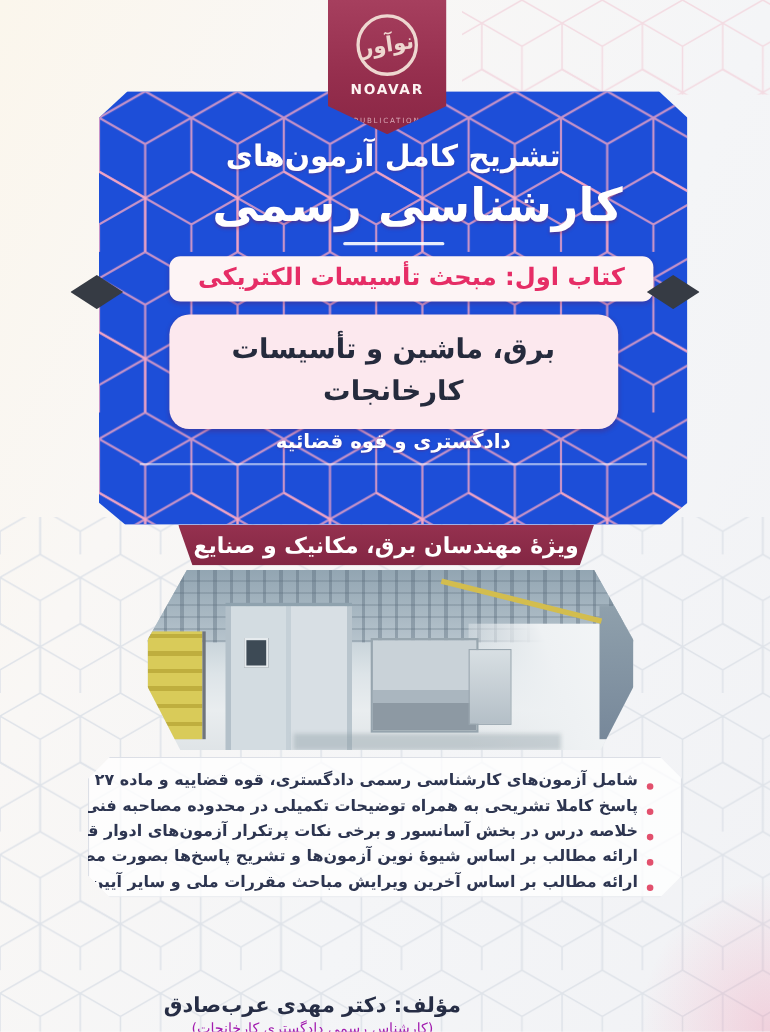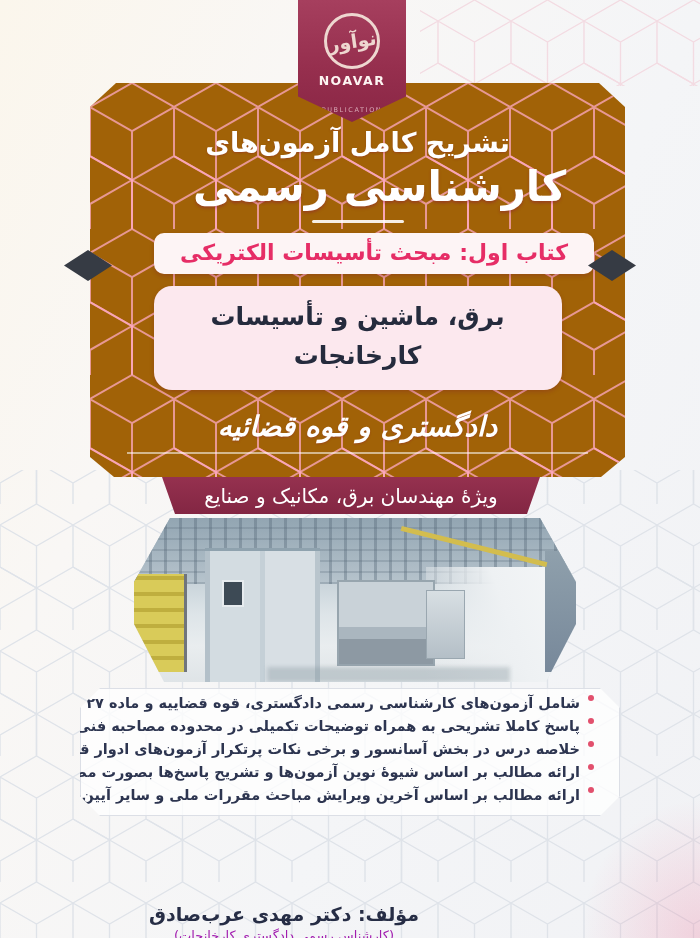--- a/index.html
+++ b/index.html
@@ -27,62 +27,62 @@
     border: 3px solid #eed7d0; border-radius: 50%;
     display: flex; align-items: center; justify-content: center;
   }
   .logo-fa { color: #eed7d0; font-size: 19px; font-weight: bold; direction: rtl; transform: rotate(-8deg); }
   .pub-name { color: #fdf4f2; font-size: 12.5px; font-weight: bold; letter-spacing: 1.5px; }
   .pub-sub  { color: #d9a9b6; font-size: 6.5px; letter-spacing: 1.6px; margin-top: 18px; }
 
   
   .pink-panel {
     left: 90px; top: 83px; width: 535px; height: 394px;
-    background: #a16207;
+    background: #1d4ed8;
     clip-path: polygon(26px 0, calc(100% - 26px) 0, 100% 24px, 100% calc(100% - 20px),
                        calc(100% - 24px) 100%, 24px 100%, 0 calc(100% - 20px), 0 24px);
     z-index: 3;
   }
   .pink-panel svg { position: absolute; left: 0; top: 0; }
   .panel-content { position: relative; z-index: 2; text-align: center; direction: rtl; padding-top: 44px; }
   .title1 { color: #fff; font-size: 27px; font-weight: bold; text-shadow: 0 1px 2px rgba(140,20,60,.35); }
   .title2 { color: #fff; font-size: 42px; font-weight: bold; margin-top: 4px; text-shadow: 0 2px 3px rgba(140,20,60,.4); margin-left: 44px; }
   .title-underline { width: 92px; height: 3px; background: rgba(255,255,255,.9); margin: 9px auto 10px; border-radius: 2px; }
   .book-bar {
     display: inline-block; background: #fdf4f5; color: #e62d66;
     font-size: 22px; font-weight: bold; padding: 7px 26px 9px;
     border-radius: 10px; box-shadow: 0 2px 4px rgba(120,10,50,.25); margin-left: 33px;
   }
   .fields-panel {
     width: 408px; margin: 12px auto 0; background: #fce8ee;
     border-radius: 18px; padding: 12px 14px 14px;
     color: #252b3d; font-size: 25px; font-weight: bold; line-height: 1.55;
     box-shadow: 0 2px 4px rgba(120,10,50,.25);
   }
-  .authority { color: #fff; font-size: 28px; font-weight: bold; margin-top: 20px; text-shadow: 0 1px 2px rgba(140,20,60,.35); font-style: italic; }
+  .authority { color: #fff; font-size: 18px; font-weight: bold; margin-top: 1px; text-shadow: 0 1px 2px rgba(140,20,60,.35); }
   .panel-rule { width: 86%; height: 2px; background: rgba(255,255,255,.55); margin: 9px auto 0; }
 
   
   .diamond {
     width: 48px; height: 31px; background: #363b44;
     clip-path: polygon(50% 0, 100% 50%, 50% 100%, 0 50%);
     z-index: 5;
   }
   .diamond.left  { left: 64px;  top: 250px; }
   .diamond.right { left: 588px; top: 250px; }
 
   
   .audience-bar {
     left: 162px; top: 477px; width: 378px; height: 37px;
     background: linear-gradient(180deg, #95314f 0%, #832643 100%);
     clip-path: polygon(0 0, 100% 0, calc(100% - 13px) 100%, 13px 100%);
     display: flex; align-items: center; justify-content: center;
     z-index: 5;
   }
-  .audience-bar span { color: #fff; font-size: 20px; font-weight: normal; direction: rtl; }
+  .audience-bar span { color: #fff; font-size: 20px; font-weight: bold; direction: rtl; }
 
   
   .photo {
     left: 134px; top: 518px; width: 442px; height: 164px;
     clip-path: polygon(36px 0, calc(100% - 36px) 0, 100% 64px, 100% calc(100% - 58px),
                        calc(100% - 30px) 100%, 30px 100%, 0 calc(100% - 58px), 0 64px);
     background: linear-gradient(180deg, #a7b6c0 0%, #c3cfd6 34%, #dde4e8 58%, #e9edef 78%, #dfe4e7 100%);
     z-index: 4; overflow: hidden;
   }
   .photo > div { position: absolute; }
@@ -132,21 +132,21 @@
   .features-panel {
     left: 80px; top: 688px; width: 540px; height: 128px;
     background: rgba(255,255,255,.78);
     clip-path: polygon(20px 0, calc(100% - 20px) 0, 100% 20px, 100% calc(100% - 20px),
                        calc(100% - 20px) 100%, 20px 100%, 0 calc(100% - 20px), 0 20px);
     box-shadow: inset 0 0 0 1px #dcdfe6;
     display: flex; flex-direction: column; justify-content: center;
     padding: 6px 26px 6px 18px;
     direction: rtl; z-index: 4;
   }
-  .feature-row { display: flex; align-items: flex-start; height: 23px; }
+  .feature-row { display: flex; align-items: flex-end; height: 23px; }
   .feature-dot { width: 6px; height: 6px; border-radius: 50%; background: #e2506d; margin-left: 8px; flex: 0 0 auto; }
   .feature-text { color: #2d3550; font-size: 14.5px; font-weight: bold; white-space: nowrap; }
 
   
   .author-block { left: 0; top: 903px; width: 568px; text-align: center; direction: rtl; z-index: 4; }
   .author-name { color: #262d45; font-size: 19px; font-weight: bold; }
   .author-cred { color: #a21caf; font-size: 13px; margin-top: 3px; }
 
   
   .corner-tint {

